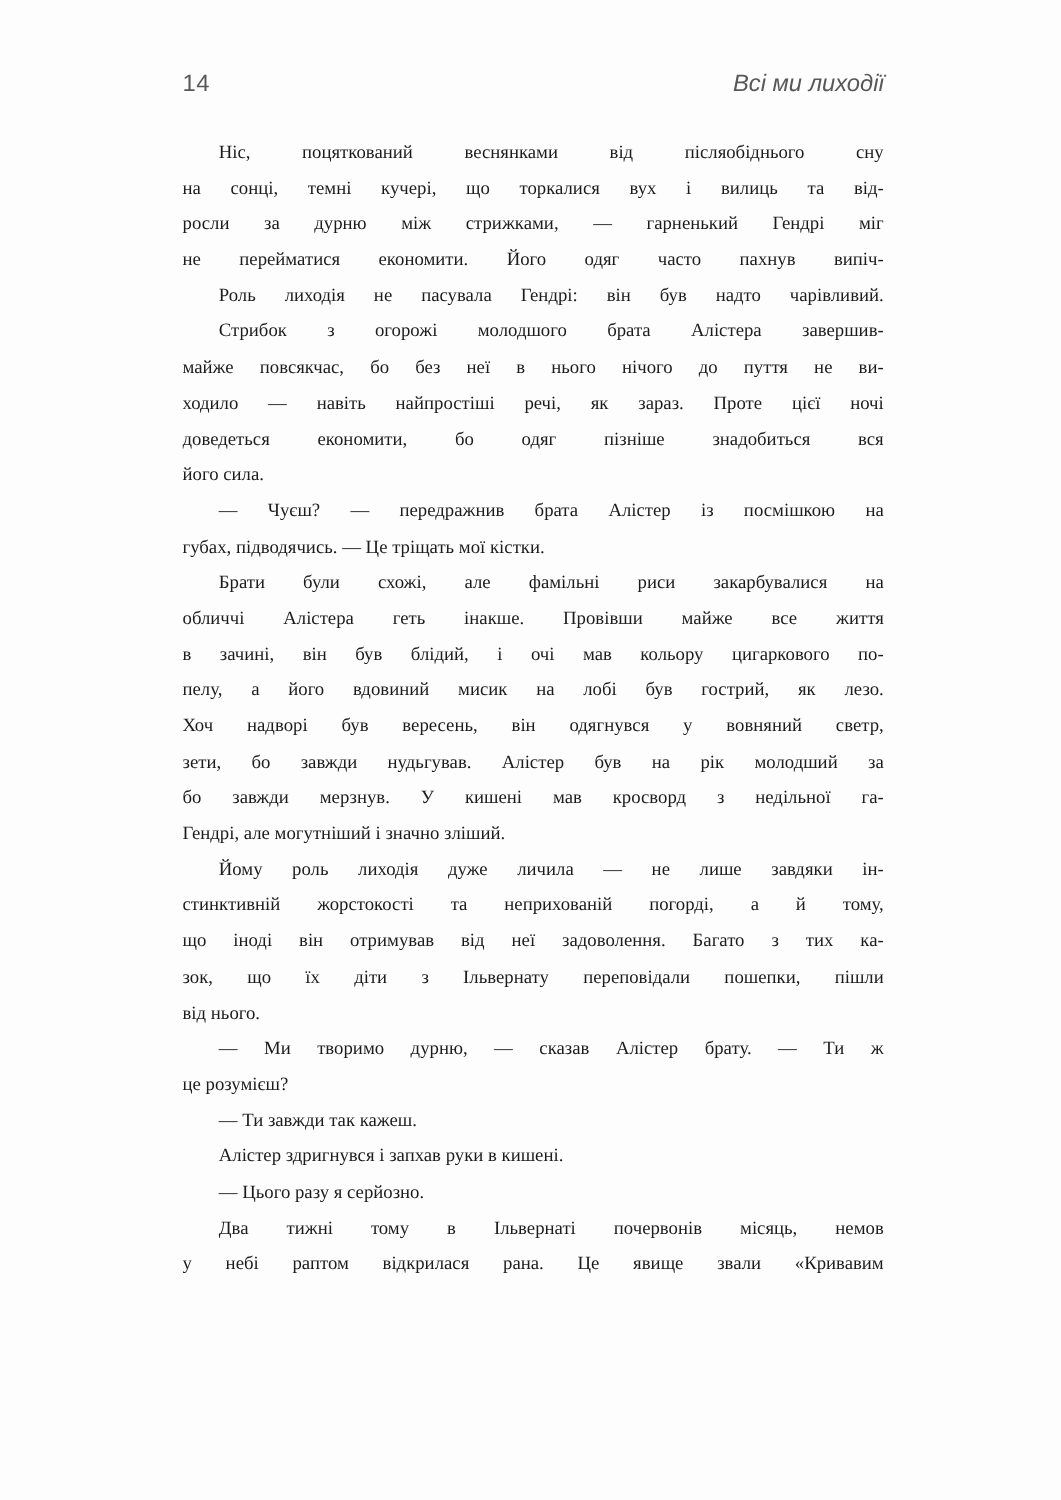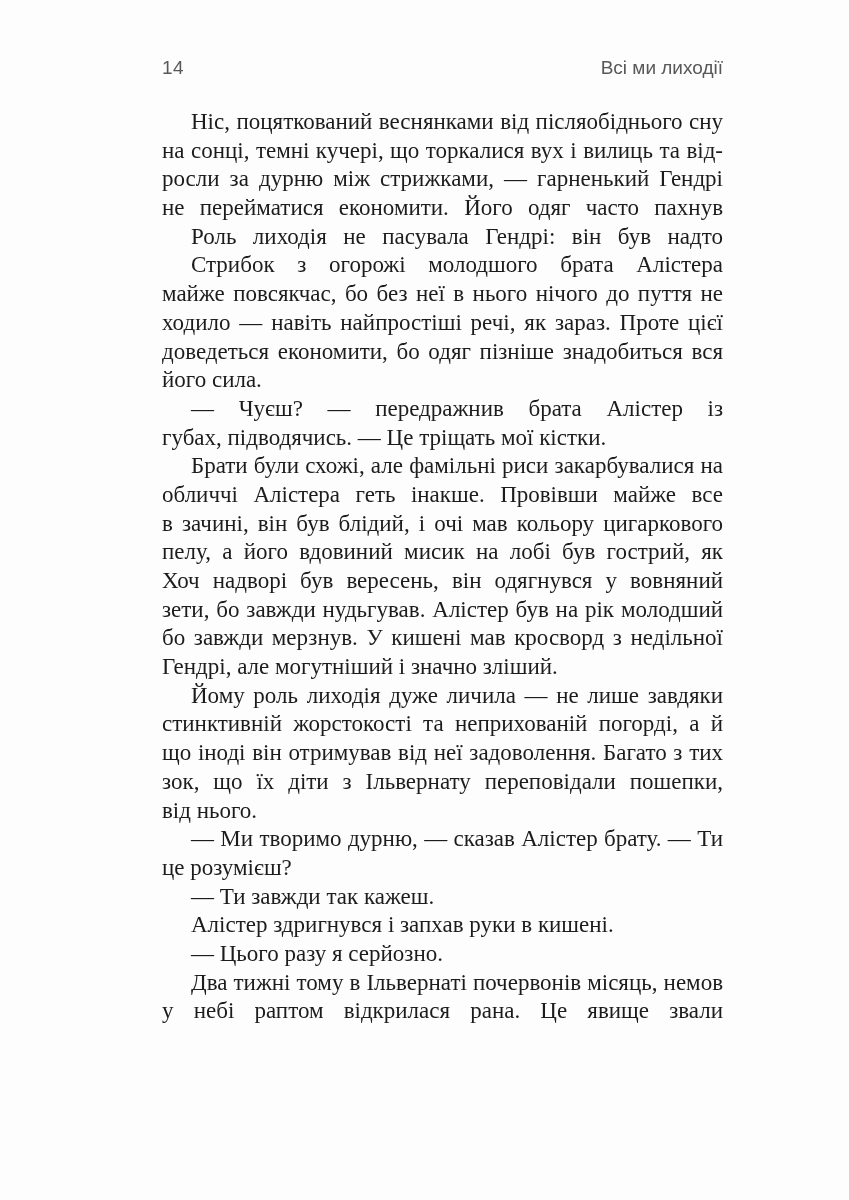--- a/index.html
+++ b/index.html
@@ -8,21 +8,21 @@
   }
   body {
     width: 849px;
     height: 1200px;
     background: var(--page-bg, #fdfdfd);
     overflow: hidden;
     position: relative;
   }
   .page {
     position: absolute;
-    left: 16px; top: 0;
+    left: 0; top: 0;
     width: 750px;
     height: 1200px;
     background: var(--page-bg, #fdfdfd);
   }
   .running-header {
     position: absolute;
     left: 146px;
     top: 57px;
     width: 561px;
     display: flex;
@@ -30,28 +30,29 @@
     align-items: baseline;
     font-family: "Liberation Sans", sans-serif;
     font-size: 19px;
     line-height: 22px;
     color: var(--header-color, #585858);
   }
   .page-num {
     letter-spacing: 0.5px;
   }
   .running-head {
+    font-style: italic;
   }
   .text-block {
     position: absolute;
     left: 146px;
     top: 108px;
     width: 561px;
     font-family: "Liberation Serif", serif;
-    font-size: 23px;
+    font-size: 15px;
     color: var(--text-color, #1c1c1c);
   }
   .para {
     margin: 0;
     padding: 0;
   }
   .line {
     height: 28.7px;
     line-height: 28.7px;
     text-align: justify;

